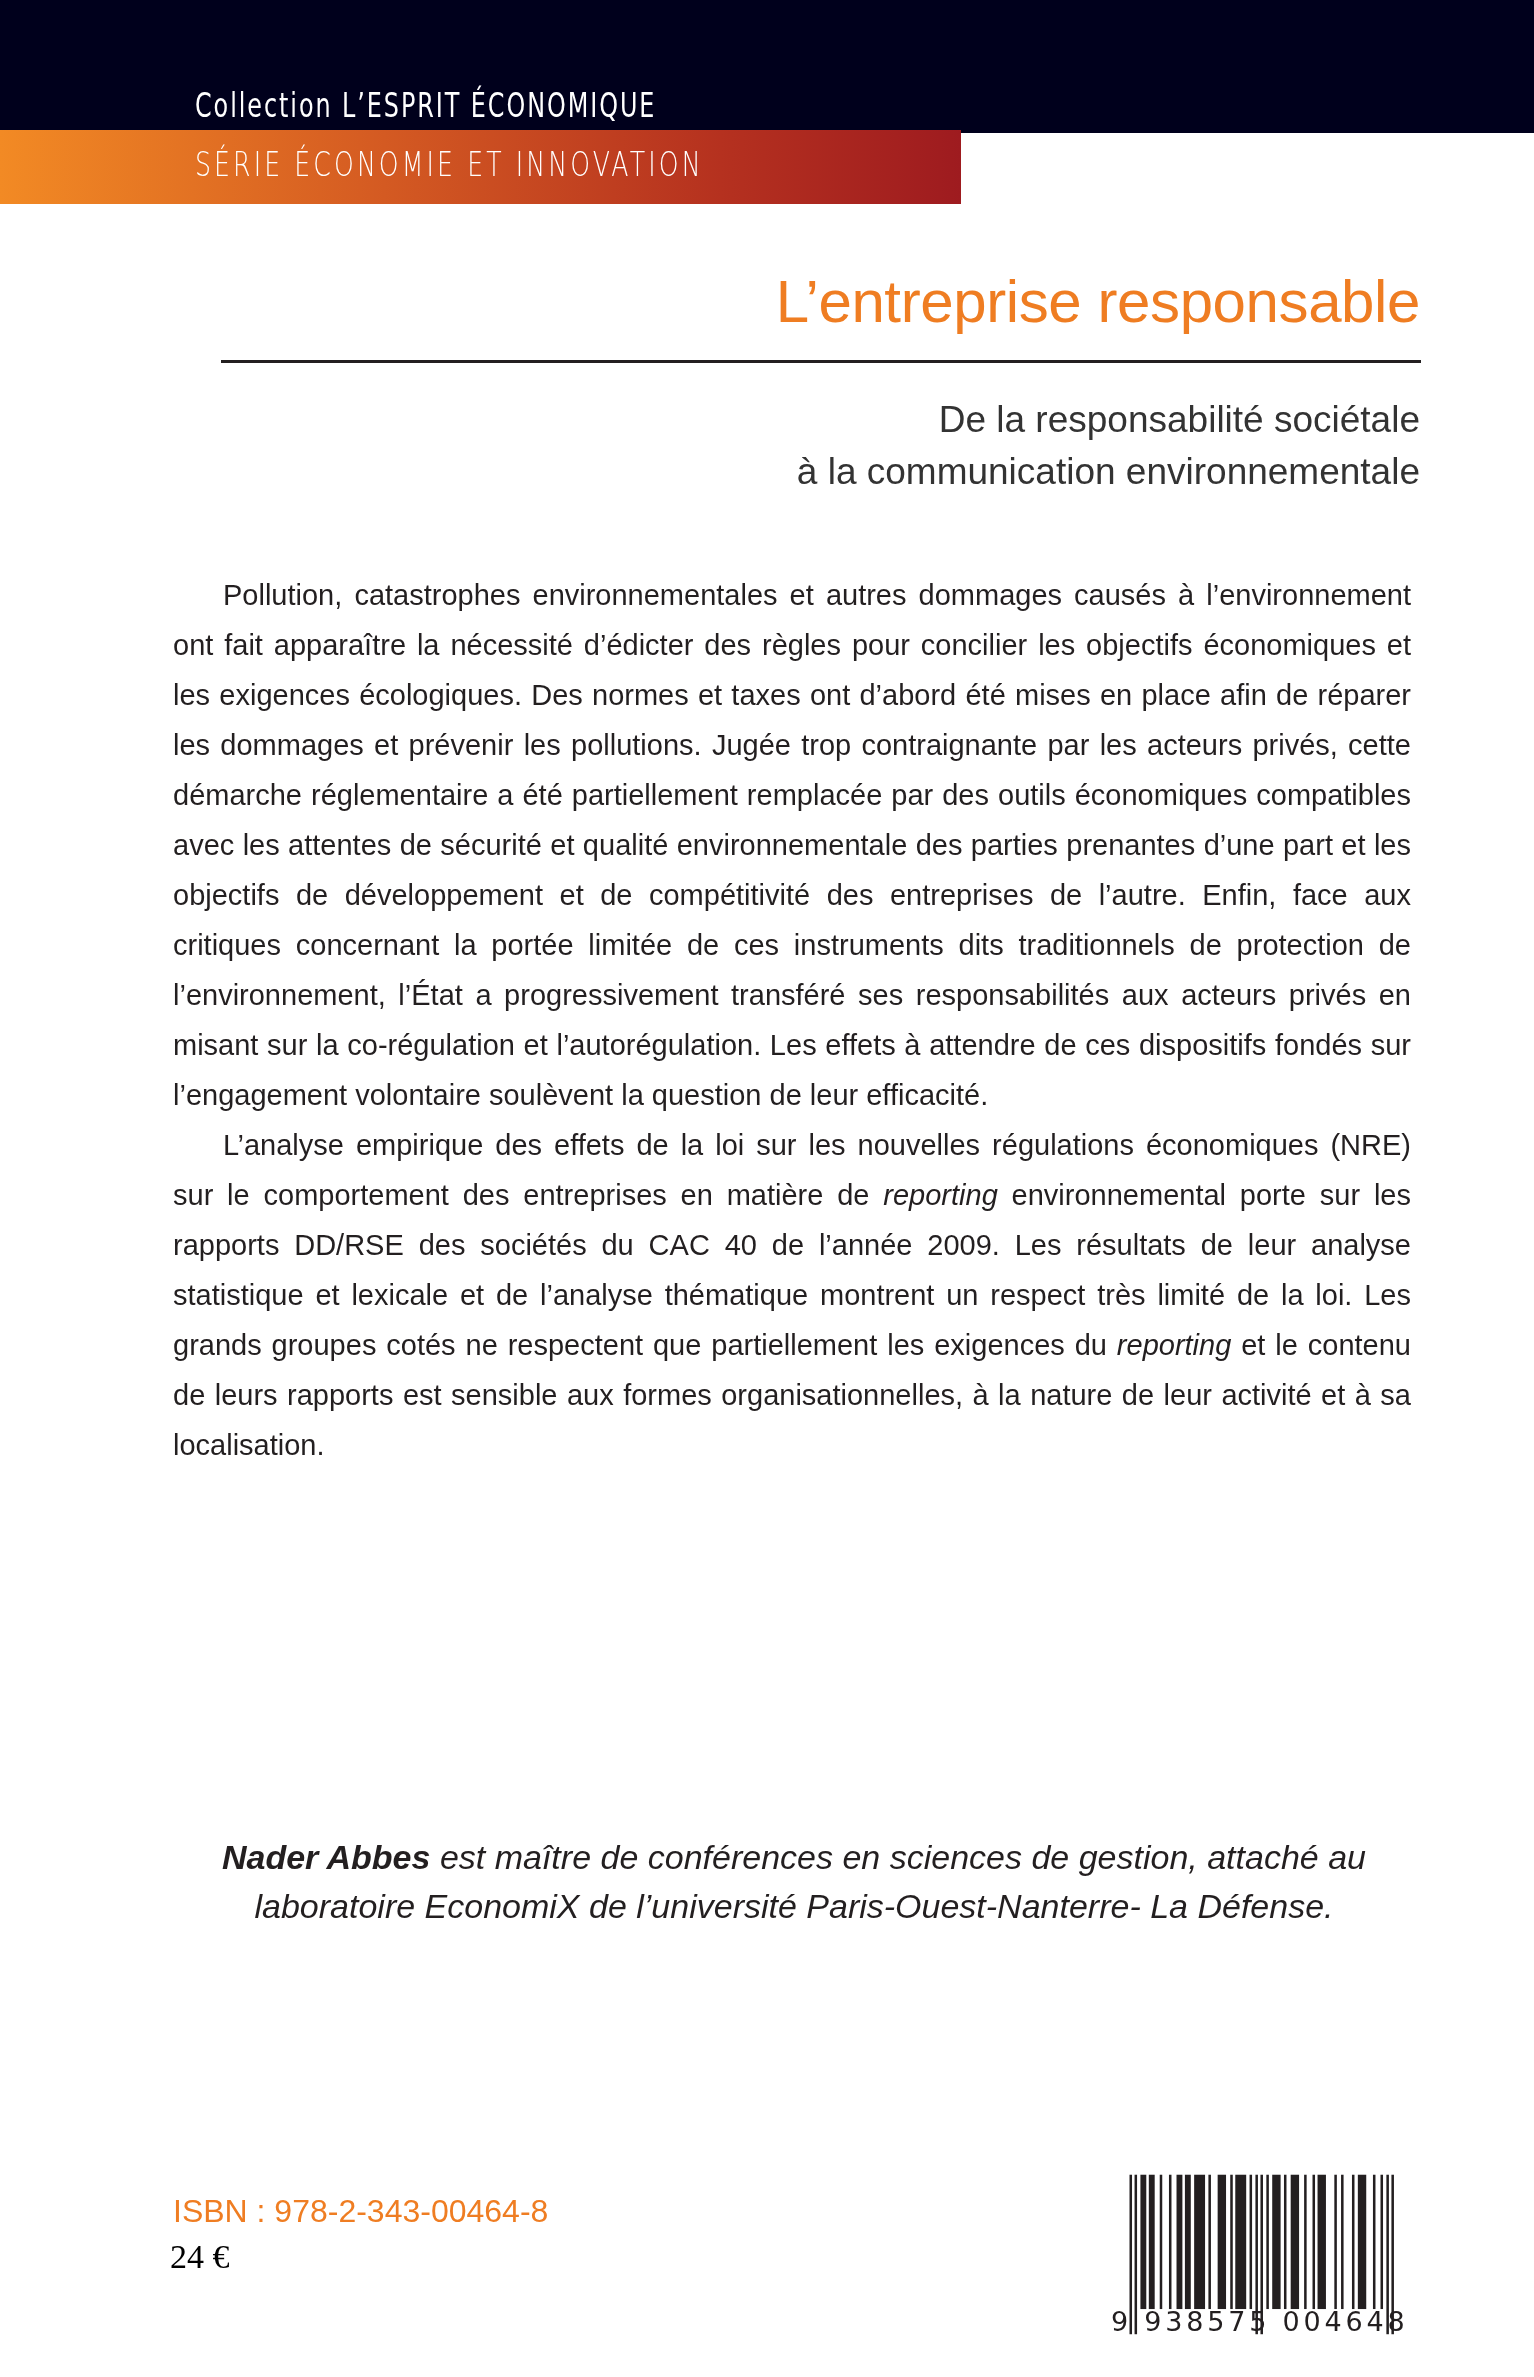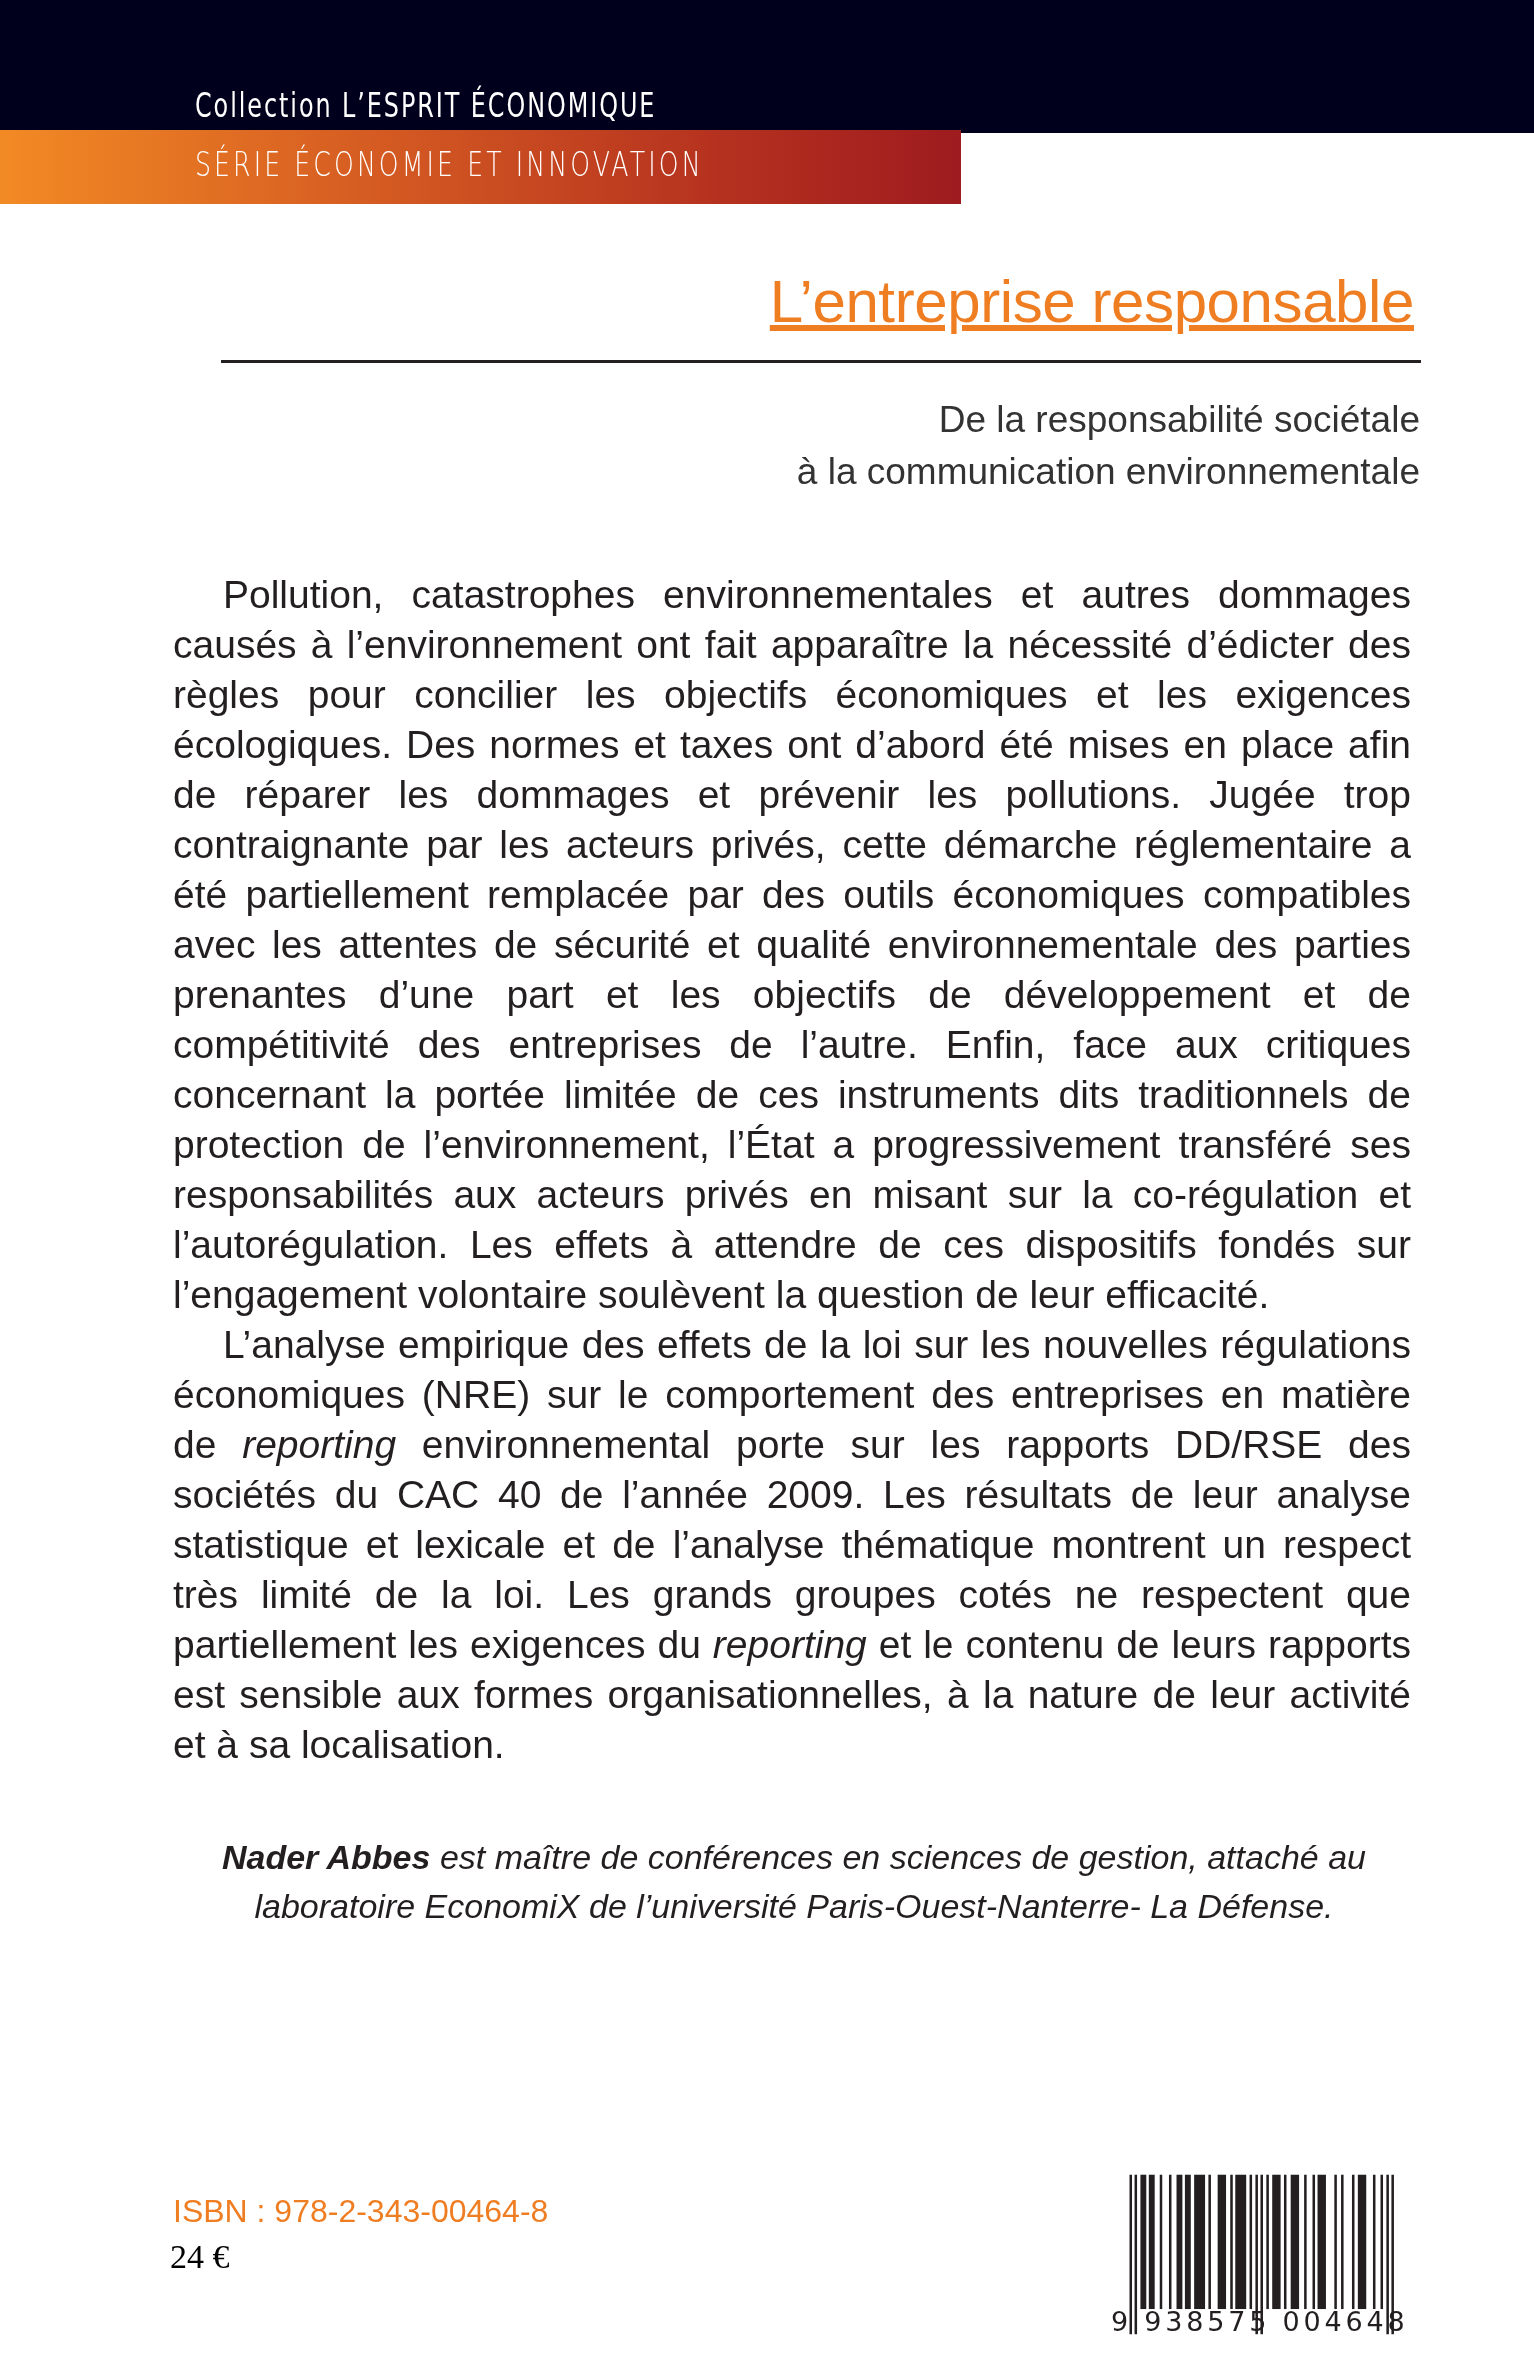--- a/index.html
+++ b/index.html
@@ -21,36 +21,36 @@
     position: absolute; left: 0; top: 130px; width: 961px; height: 74px;
     background: linear-gradient(to right, #f28a24 0%, #d45a22 40%, #b5311f 75%, #9e1b1f 100%);
   }
   .series-label {
     position: absolute; left: 195px; top: 143px;
     color: #ffffff; font-family: "DejaVu Sans", sans-serif;
     font-size: 34px; letter-spacing: 4.2px; line-height: 42px; font-weight: 300;
     transform: scaleX(0.74); transform-origin: left center; white-space: nowrap;
   }
   .book-title {
-    position: absolute; right: 120px; top: 264px;
+    position: absolute; right: 114px; top: 264px;
     color: #ef7d22; font-family: "Liberation Sans", sans-serif;
-    font-size: 60px; line-height: 76px; white-space: nowrap; letter-spacing: -0.4px; text-decoration: underline;
+    font-size: 60px; line-height: 76px; white-space: nowrap; letter-spacing: -0.4px;
   }
   .title-rule {
     position: absolute; left: 221px; top: 360px; width: 1200px; height: 2.5px;
     background: #231f20;
   }
   .subtitle {
     position: absolute; right: 114px; top: 394px; text-align: right;
     font-family: "Liberation Sans", sans-serif; font-size: 37px; line-height: 52px;
     color: #333; font-weight: 300; white-space: nowrap;
   }
   .body-text {
     position: absolute; left: 173px; top: 570px; width: 1238px;
-    font-family: "Liberation Sans", sans-serif; font-size: 39px; line-height: 50px;
+    font-family: "Liberation Sans", sans-serif; font-size: 29px; line-height: 50px;
     text-align: justify; color: #231f20;
   }
   .body-text p { margin: 0; text-indent: 50px; }
   .author-bio {
     position: absolute; left: 173px; top: 1833px; width: 1242px;
     font-family: "Liberation Sans", sans-serif; font-style: italic;
     font-size: 34px; line-height: 49px; color: #231f20; text-align: center;
   }
   .author-bio b { font-weight: bold; }
   .isbn {

